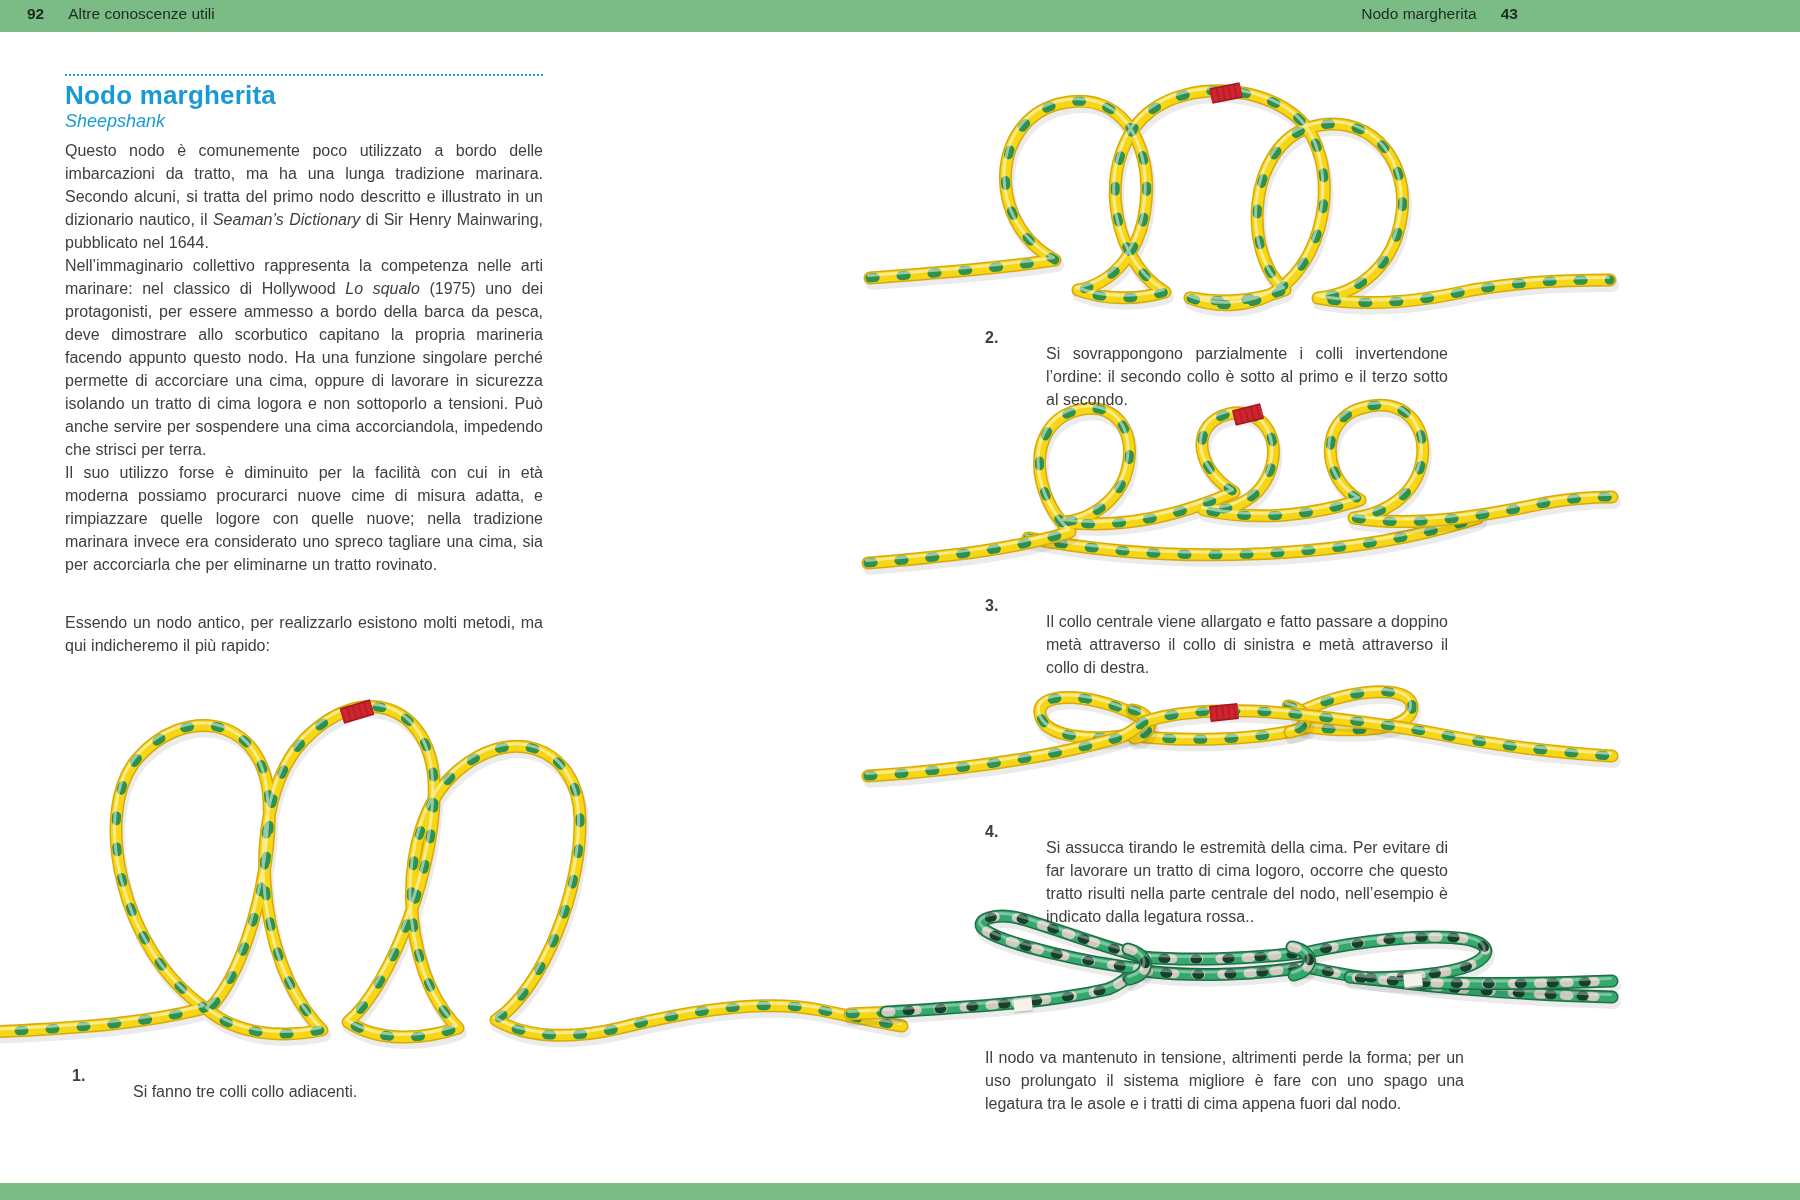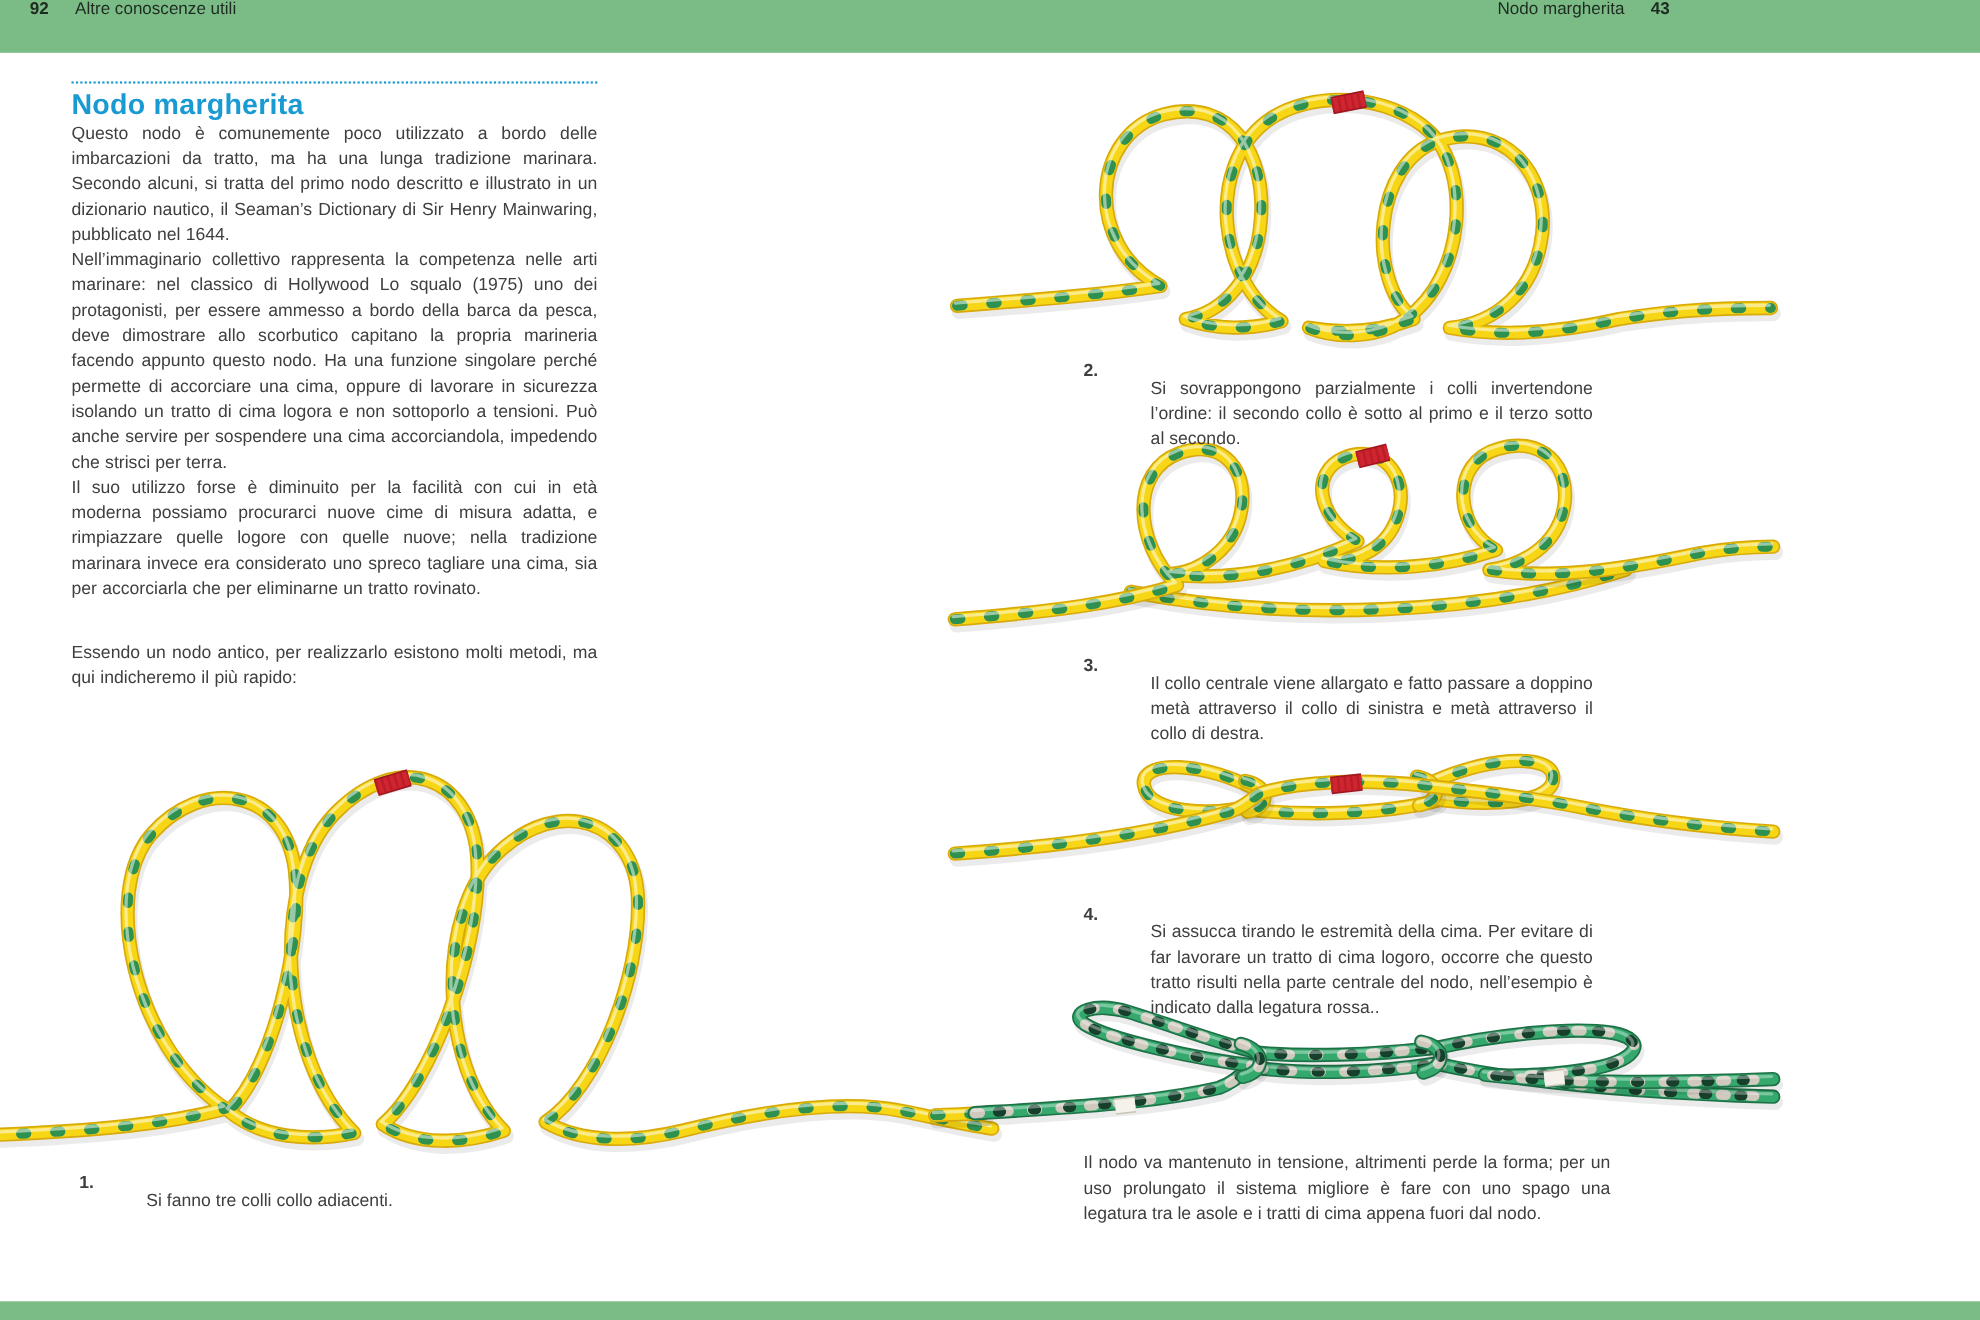--- a/index.html
+++ b/index.html
@@ -2,23 +2,23 @@
 <html lang="it"><head>
 <meta charset="utf-8">
 <style>
   html,body{margin:0;padding:0;background:#d9d9d9;}
   .page{
     position:relative;width:1800px;height:1200px;background:#ffffff;
     overflow:hidden;font-family:"Liberation Sans",sans-serif;color:var(--ink,#3e3e3e);
   }
   
   .header-bar{
-    position:absolute;left:0;top:0;width:100%;height:48px;
+    position:absolute;left:0;top:0;width:100%;height:32px;
     background:var(--green,#7bbc86);
-    display:flex;justify-content:space-between;align-items:flex-start;
+    display:flex;justify-content:space-between;align-items:flex-end;
     box-sizing:border-box;padding:0 282px 9px 27px;
     color:var(--header-ink,#1e2b21);font-size:15.5px;
   }
   .h-left,.h-right{display:flex;align-items:baseline;gap:24px;}
   .pnum{font-weight:bold;}
   .footer-bar{
     position:absolute;left:0;bottom:0;width:100%;height:17px;
     background:var(--green,#7bbc86);
   }
   
@@ -30,21 +30,21 @@
   }
   .subtitle{
     margin:0 0 7px 0;font-size:18px;line-height:22px;font-weight:normal;
     font-style:italic;color:var(--blue,#1a9ad2);
   }
   .body-p{
     margin:0;font-size:16px;line-height:23px;text-align:justify;
     hyphens:auto;-webkit-hyphens:auto;word-spacing:.02em;
   }
   .body-p.standalone{margin-top:35px;}
-  .it{margin-top:25px;}
+  .it{font-style:italic;margin-top:25px;}
   
   .photo{position:absolute;overflow:visible;}
   
   .caption{
     position:absolute;display:flex;font-size:16px;line-height:23px;color:var(--ink,#3e3e3e);
   }
   .caption .num{flex:0 0 45px;font-weight:bold;}
   .caption .txt{flex:1;text-align:justify;hyphens:auto;-webkit-hyphens:auto;margin:16px;}
   .closing{
     position:absolute;left:985px;top:1046px;width:479px;
@@ -63,20 +63,21 @@
     </div>
     <div class="h-right">
       <span class="htitle">Nodo margherita</span>
       <span class="pnum">43</span>
     </div>
   </div>
 
   <div class="article">
     <div class="rule"></div>
     <h1 class="title">Nodo margherita</h1>
+    <h2 class="subtitle">Sheepshank</h2>
     <div>
         <p class="body-p"><span>Questo nodo è comunemente poco utilizzato a bordo delle imbarcazioni da tratto, ma ha una lunga tradizione marinara. Secondo alcuni, si tratta del primo nodo descritto e illustrato in un dizionario nautico, il </span><span class="it">Seaman’s Dictionary</span><span> di Sir Henry Mainwaring, pubblicato nel 1644.</span></p>
         <p class="body-p"><span>Nell’immaginario collettivo rappresenta la competenza nelle arti marinare: nel classico di Hollywood </span><span class="it">Lo squalo</span><span> (1975) uno dei protagonisti, per essere ammesso a bordo della barca da pesca, deve dimostrare allo scorbutico capitano la propria marineria facendo appunto questo nodo. Ha una funzione singolare perché permette di accorciare una cima, oppure di lavorare in sicurezza isolando un tratto di cima logora e non sottoporlo a tensioni. Può anche servire per sospendere una cima accorciandola, impedendo che strisci per terra.</span></p>
         <p class="body-p"><span>Il suo utilizzo forse è diminuito per la facilità con cui in età moderna possiamo procurarci nuove cime di misura adatta, e rimpiazzare quelle logore con quelle nuove; nella tradizione marinara invece era considerato uno spreco tagliare una cima, sia per accorciarla che per eliminarne un tratto rovinato.</span></p>
         <p class="body-p standalone"><span>Essendo un nodo antico, per realizzarlo esistono molti metodi, ma qui indicheremo il più rapido:</span></p>
       </div>
   </div>
 
   <svg class="photo" style="left:0;top:650px" width="890" height="400" viewBox="0 0 890 400">
       <path d="M -12 382 C 90 378 150 372 205 358 C 120 300 92 160 138 108 C 184 56 258 66 268 140 C 276 205 248 322 208 360 C 238 385 282 388 322 380 C 252 310 246 150 304 90 C 362 30 430 55 434 132 C 438 212 392 335 348 372 C 378 392 422 390 458 378 C 398 318 396 180 452 126 C 508 72 578 95 580 168 C 582 238 544 338 496 370 C 530 390 578 388 620 378 C 700 358 770 350 820 360 C 850 366 875 372 902 376" fill="none" stroke="#000000" stroke-width="14" stroke-linecap="round" stroke-linejoin="round" transform="translate(2 5)" opacity="0.08"></path>

